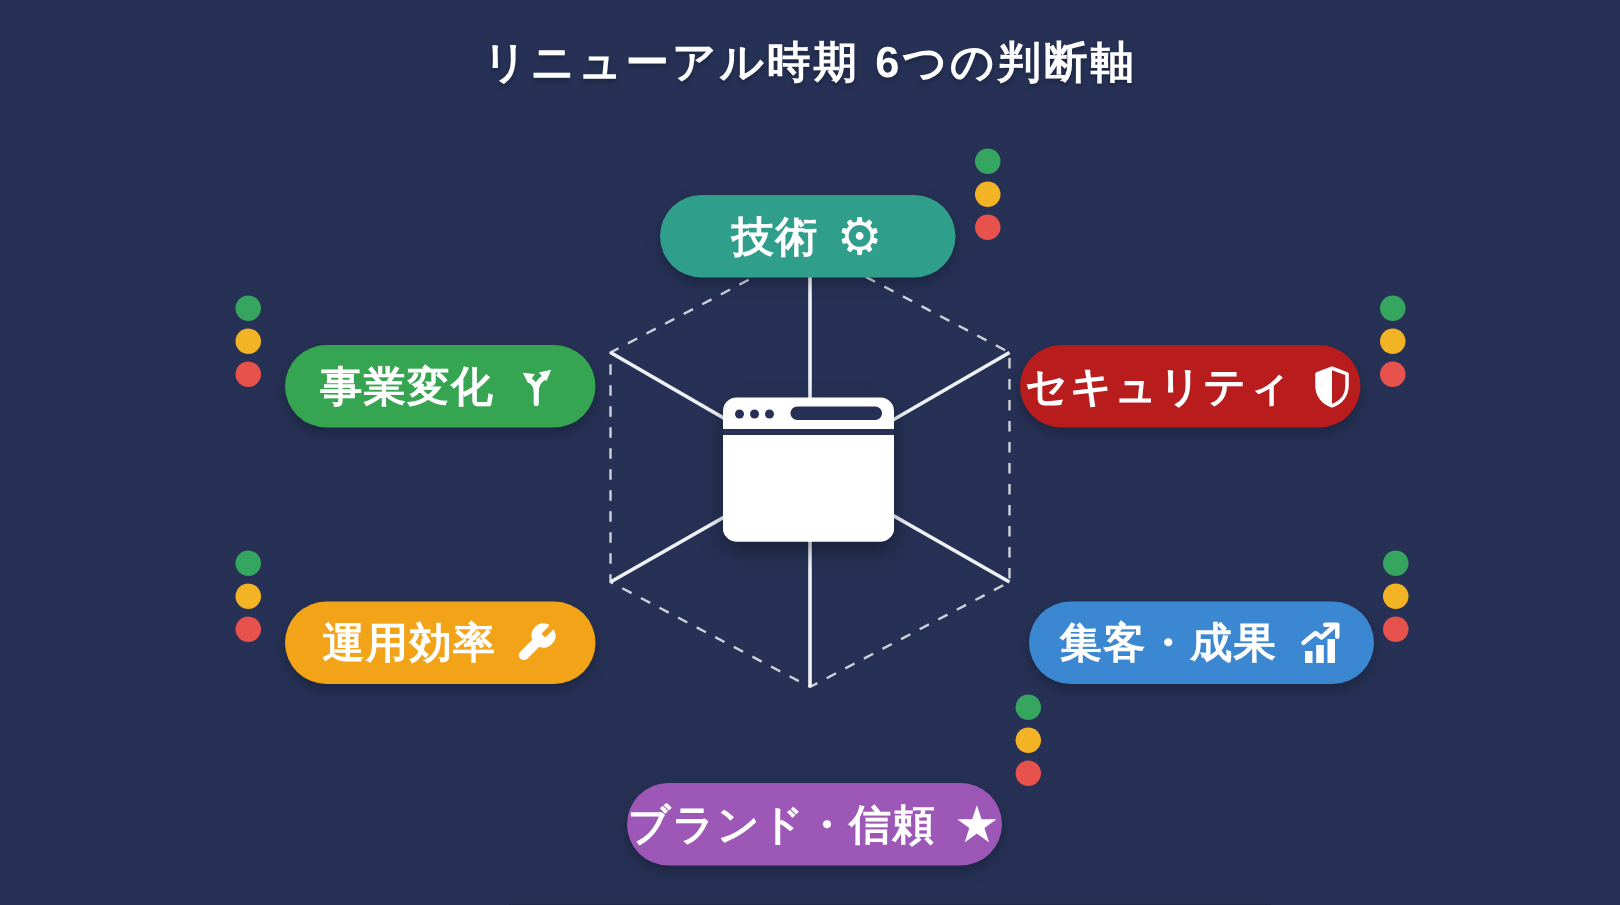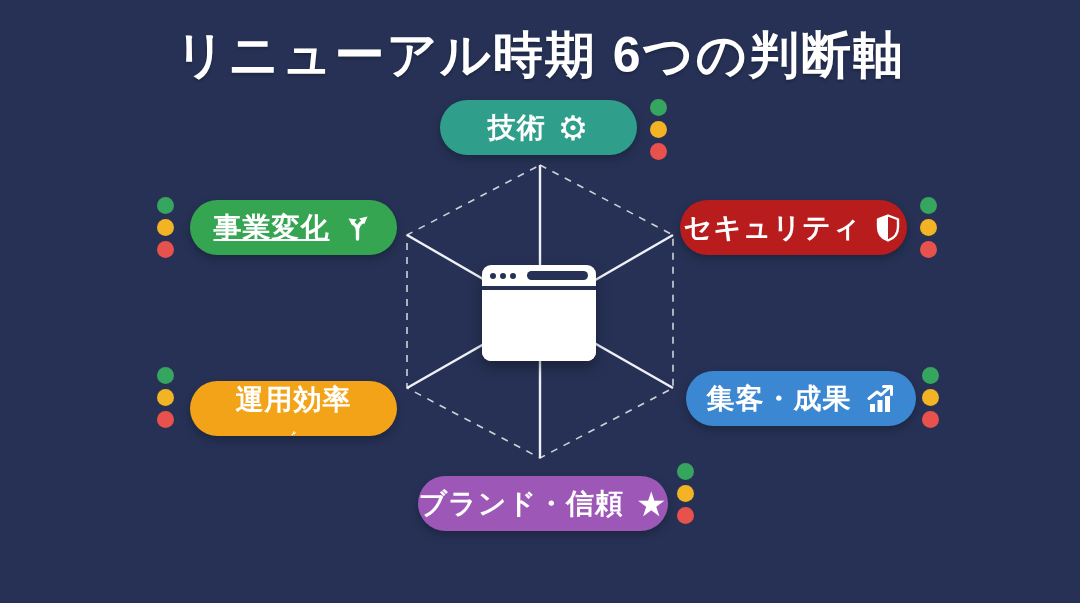--- a/index.html
+++ b/index.html
@@ -3,21 +3,21 @@
 <meta charset="utf-8">
 <style>
   html,body{margin:0;padding:0;background:#1c2440;}
   .canvas{
     position:relative;width:1080px;height:603px;overflow:hidden;
     background:#263155;
     font-family:"Liberation Sans","DejaVu Sans",sans-serif;
   }
   .title{
     position:absolute;top:22px;left:0;width:100%;text-align:center;
-    color:#ffffff;font-size:50px;font-weight:bold;letter-spacing:2px;
+    color:#ffffff;font-size:29px;font-weight:bold;letter-spacing:2px;
     text-shadow:0 2px 3px rgba(0,0,0,.25);
   }
   .caption{
     position:absolute;top:537px;left:0;width:100%;text-align:center;
     color:#7e89a8;font-size:31px;font-weight:bold;letter-spacing:2px;
   }
   svg.lines{position:absolute;left:0;top:0;width:1080px;height:603px;}
   .solid-line{stroke:#eef1f6;stroke-width:2.4;}
   .dashed-hex{stroke:rgba(255,255,255,.78);stroke-width:1.6;fill:none;stroke-dasharray:7 7;}
 
@@ -30,30 +30,30 @@
   .b-header{height:21px;display:flex;align-items:center;padding:0 8px;gap:4px;}
   .b-dot{width:6px;height:6px;border-radius:50%;background:#263155;flex:0 0 auto;}
   .b-addr{margin-left:7px;flex:1;height:9px;border-radius:5px;background:#263155;}
   .b-sep{height:4px;background:#263155;}
   .b-body{flex:1;border-radius:0 0 9px 9px;background:#ffffff;}
 
   
   .pill{
     position:absolute;display:flex;align-items:center;justify-content:center;gap:12px;
     height:55px;border-radius:28px;color:#ffffff;font-weight:bold;font-size:28px;
-    letter-spacing:1px;box-shadow:0 4px 9px rgba(0,0,0,.25);
+    letter-spacing:1px;box-shadow:0 4px 9px rgba(0,0,0,.25);margin-top:30px;
   }
   .pill .glyph-icon{font-size:34px;line-height:1;font-weight:bold;}
   .pill svg{display:block;}
   .pos-top{left:440px;top:100px;width:197px;}
   .pos-upper-left{left:190px;top:200px;width:207px;}
   .pos-upper-right{left:680px;top:200px;width:227px;}
-  .pos-lower-left{left:190px;top:381px;width:207px;flex-direction:column;}
+  .pos-lower-left{left:190px;top:371px;width:207px;}
   .pos-lower-right{left:686px;top:371px;width:230px;}
-  .pos-bottom{left:418px;top:476px;width:250px;}
+  .pos-bottom{left:418px;top:492px;width:250px;}
 
   
   .dots{position:absolute;display:flex;flex-direction:column;gap:5px;width:17px;}
   .dot{width:17px;height:17px;border-radius:50%;}
   .dots-top{left:650px;top:99px;}
   .dots-upper-left{left:157px;top:197px;}
   .dots-upper-right{left:920px;top:197px;}
   .dots-lower-left{left:157px;top:367px;}
   .dots-lower-right{left:922px;top:367px;}
   .dots-bottom{left:677px;top:463px;}
@@ -89,21 +89,21 @@
   <div class="pill pos-top" style="background: rgb(47, 159, 140);">
     <span>技術</span>
     <span class="glyph-icon">⚙</span>
   </div>
   <div class="dots dots-top">
     <span class="dot" style="background: rgb(54, 165, 95);"></span>
     <span class="dot" style="background: rgb(242, 179, 36);"></span>
     <span class="dot" style="background: rgb(232, 82, 76);"></span>
   </div>
 
-  <div class="pill pos-upper-left" style="background: rgb(53, 165, 82); text-decoration: underline;">
+  <div class="pill pos-upper-left" style="background: rgb(53, 165, 82);">
     <span>事業変化</span>
     <svg width="32" height="32" viewBox="0 0 32 32">
       <path d="M15.5 27 L15.5 19 C15.5 14 17.5 11.5 21 9.5" fill="none" stroke="#fff" stroke-width="3.4" stroke-linecap="round"></path>
       <path d="M15.5 19 C15.5 15 13.5 13 11 11.2" fill="none" stroke="#fff" stroke-width="3.4" stroke-linecap="round"></path>
       <polygon points="25.5,4.5 17.2,6.4 22.2,12.2" fill="#fff"></polygon>
       <polygon points="6.5,6.5 14.6,7.3 10.2,13.6" fill="#fff"></polygon>
     </svg>
   </div>
   <div class="dots dots-upper-left">
     <span class="dot" style="background: rgb(54, 165, 95);"></span>

